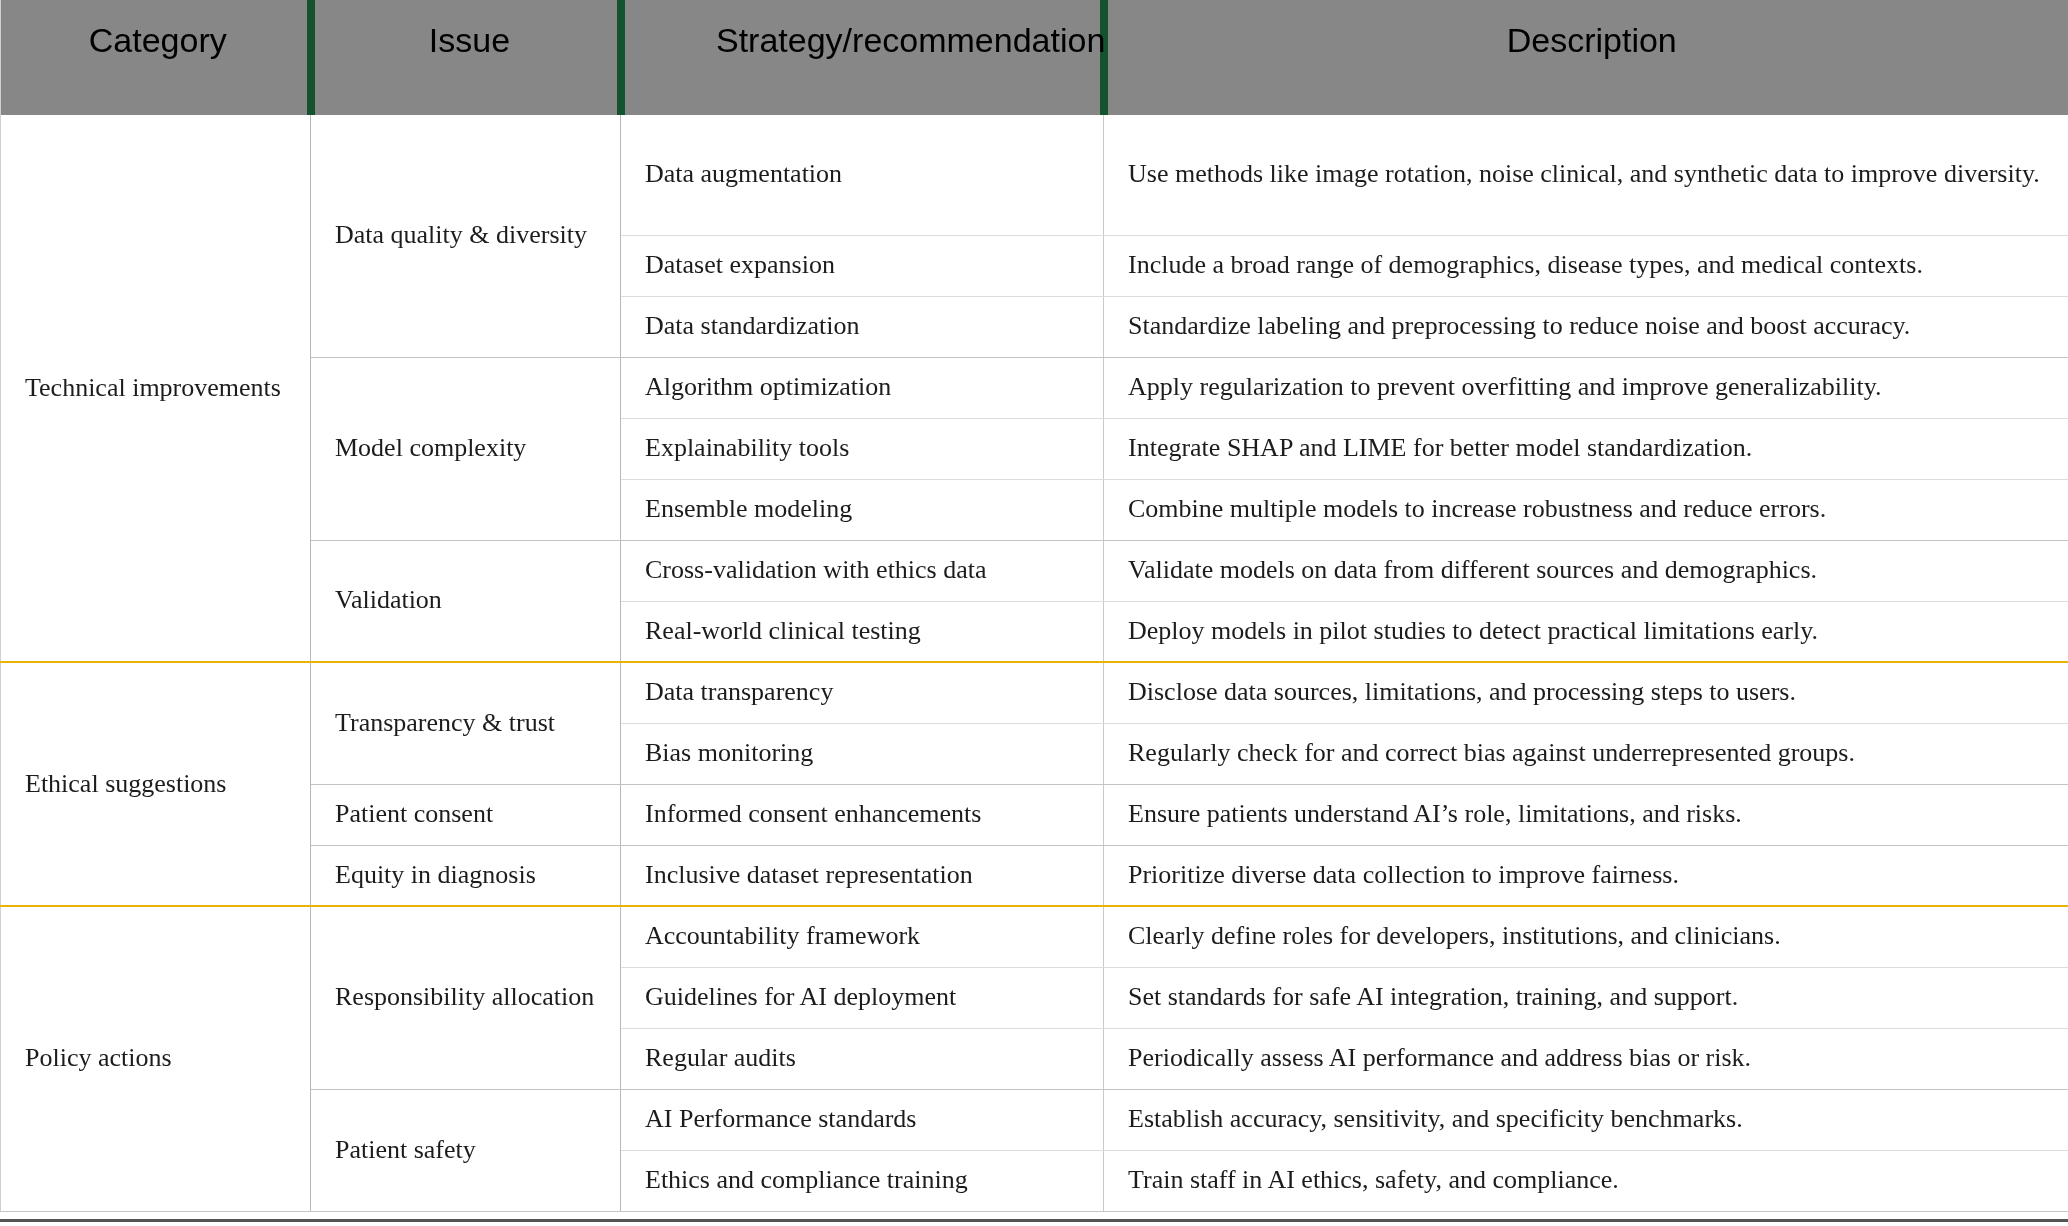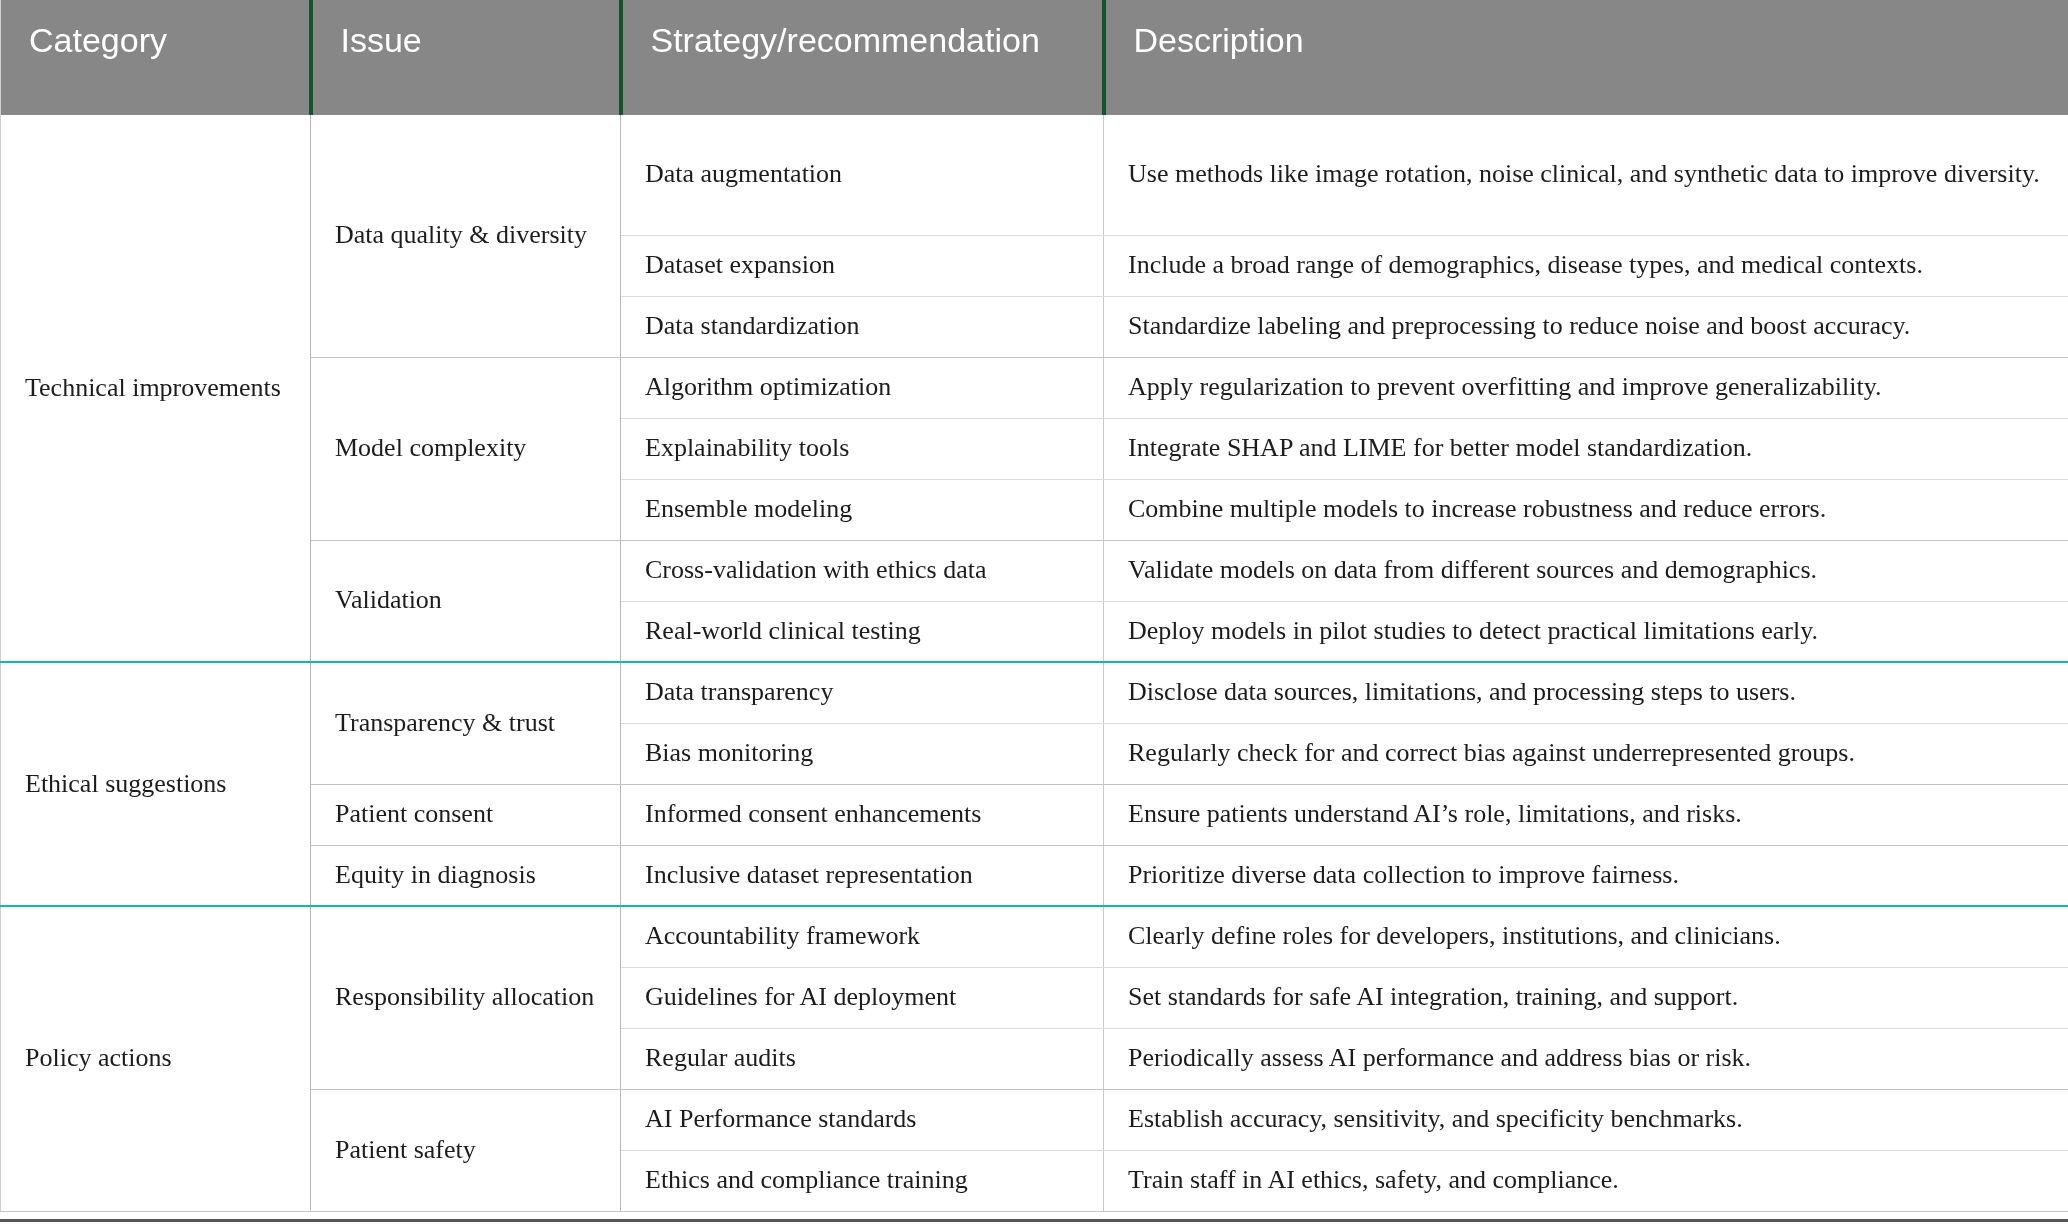--- a/index.html
+++ b/index.html
@@ -17,52 +17,52 @@
   table.paper-table {
     width: 2068px;
     border-collapse: collapse;
     table-layout: fixed;
     border-left: 1px solid #cfcfcf;
     border-right: 1px solid #cfcfcf;
   }
   
   thead th {
     background: #878787;
-    color: #ffffff;
+    color: #000000;
     font-family: "Liberation Sans", sans-serif;
     font-weight: 400;
     font-size: 34px;
     line-height: 1.35;
-    text-align: left;
+    text-align: center;
     vertical-align: top;
     padding: 18px 20px 18px 28px;
     height: 115px;
     box-sizing: border-box;
   }
-  thead th + th { border-left: 4px solid #14532d; }
+  thead th + th { border-left: 8px solid #14532d; }
   thead th .th-inner { display: inline-block; }
   thead th.strat-col .th-inner { max-width: 300px; }
   
   tbody td {
     font-size: 26px;
     color: #1c1c1c;
     line-height: 1.8;
     vertical-align: middle;
     padding: 6px 20px 6px 24px;
     background: #ffffff;
     border-bottom: 1px solid #dcdcdc;
     box-sizing: border-box;
   }
   tbody tr { height: 61px; }
   tbody tr.tall { height: 120px; }
   td.cat, td.iss { border-right: 1px solid #b8b8b8; }
   td.strat { border-right: 1px solid #c9c9c9; }
   td.end-row     { border-bottom: 1px solid #dcdcdc; }
   td.end-group   { border-bottom: 1px solid #c3c3c3; }
-  td.end-section { border-bottom: 2px solid #14b8a6; }
+  td.end-section { border-bottom: 2px solid #eab308; }
   td.end-table   { border-bottom: 1px solid #c6c6c6; margin-left: 12px; }
   
   .bottom-rule {
     width: 2068px;
     height: 3px;
     background: #555555;
     margin-top: 7px;
   }
 </style>
 </head>

